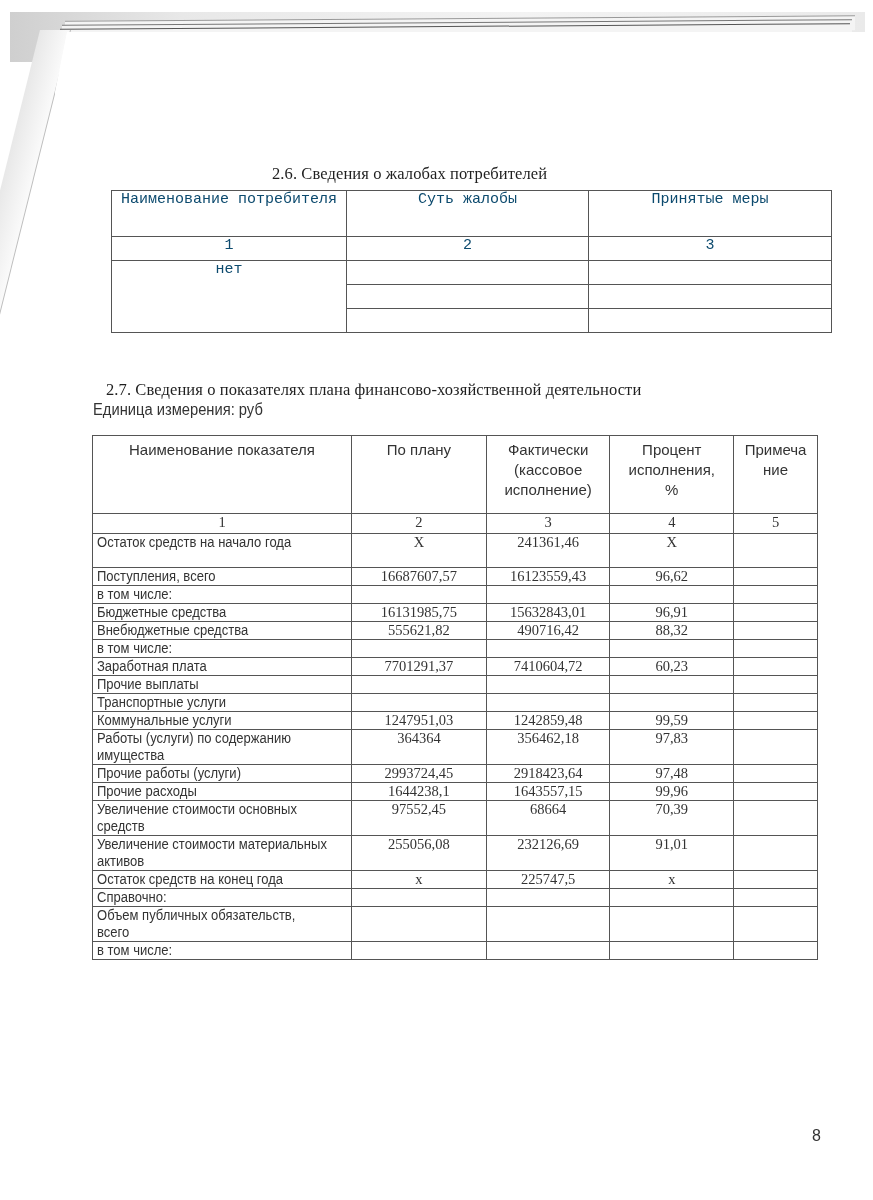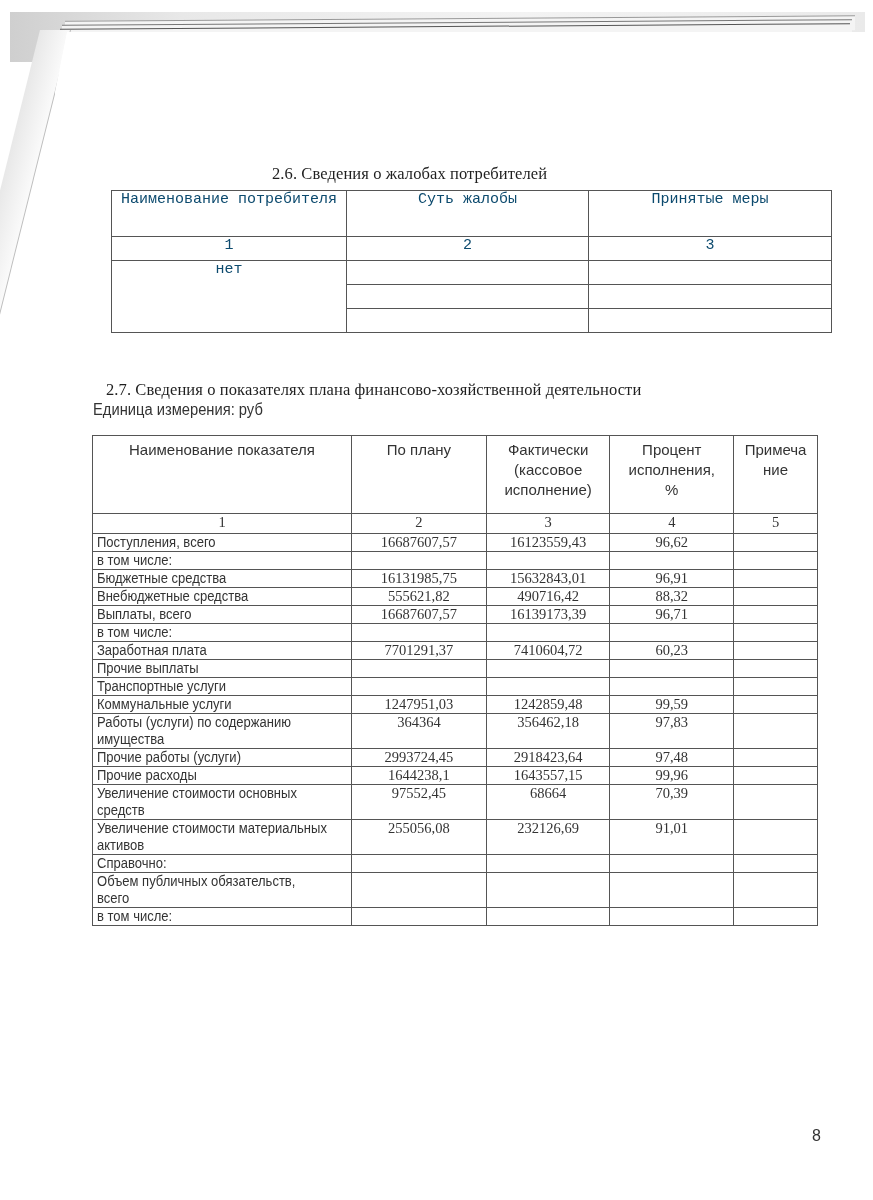--- a/index.html
+++ b/index.html
@@ -114,20 +114,27 @@
     </tr>
   </thead>
   <tbody id="t27body">
     <tr style="height:20px;">
       <td class="num">1</td>
       <td class="num">2</td>
       <td class="num">3</td>
       <td class="num">4</td>
       <td class="num">5</td>
     </tr>
+  <tr style="height: 34px;">
+        <td class="name"><span class="nm" style="white-space: normal; width: 250px;">Остаток средств на начало года</span></td>
+        <td class="num">Х</td>
+        <td class="num">241361,46</td>
+        <td class="num">Х</td>
+        <td class="num"></td>
+      </tr>
       <tr style="height: 18px;">
         <td class="name"><span class="nm" style="white-space: normal; width: 250px;">Поступления, всего</span></td>
         <td class="num">16687607,57</td>
         <td class="num">16123559,43</td>
         <td class="num">96,62</td>
         <td class="num"></td>
       </tr>
       <tr style="height: 18px;">
         <td class="name"><span class="nm" style="white-space: normal; width: 250px;">в том числе:</span></td>
         <td class="num"></td>
@@ -140,27 +147,20 @@
         <td class="num">16131985,75</td>
         <td class="num">15632843,01</td>
         <td class="num">96,91</td>
         <td class="num"></td>
       </tr>
       <tr style="height: 18px;">
         <td class="name"><span class="nm" style="white-space: normal; width: 250px;">Внебюджетные средства</span></td>
         <td class="num">555621,82</td>
         <td class="num">490716,42</td>
         <td class="num">88,32</td>
-        <td class="num"></td>
-      </tr>
-      <tr style="height: 18px;">
-        <td class="name"><span class="nm" style="white-space: normal; width: 250px;">Выплаты, всего</span></td>
-        <td class="num">16687607,57</td>
-        <td class="num">16139173,39</td>
-        <td class="num">96,71</td>
         <td class="num"></td>
       </tr>
       <tr style="height: 18px;">
         <td class="name"><span class="nm" style="white-space: normal; width: 250px;">в том числе:</span></td>
         <td class="num"></td>
         <td class="num"></td>
         <td class="num"></td>
         <td class="num"></td>
       </tr>
       <tr style="height: 18px;">
@@ -220,20 +220,27 @@
         <td class="num"></td>
       </tr>
       <tr style="height: 34px;">
         <td class="name"><span class="nm" style="white-space: normal; width: 250px;">Увеличение стоимости материальных активов</span></td>
         <td class="num">255056,08</td>
         <td class="num">232126,69</td>
         <td class="num">91,01</td>
         <td class="num"></td>
       </tr>
       <tr style="height: 18px;">
+        <td class="name"><span class="nm" style="white-space: normal; width: 250px;">Остаток средств на конец года</span></td>
+        <td class="num">х</td>
+        <td class="num">225747,5</td>
+        <td class="num">х</td>
+        <td class="num"></td>
+      </tr>
+      <tr style="height: 18px;">
         <td class="name"><span class="nm" style="white-space: normal; width: 250px;">Справочно:</span></td>
         <td class="num"></td>
         <td class="num"></td>
         <td class="num"></td>
         <td class="num"></td>
       </tr>
       <tr style="height: 34px;">
         <td class="name"><span class="nm" style="white-space: normal; width: 250px;">Объем публичных обязательств, всего</span></td>
         <td class="num"></td>
         <td class="num"></td>

